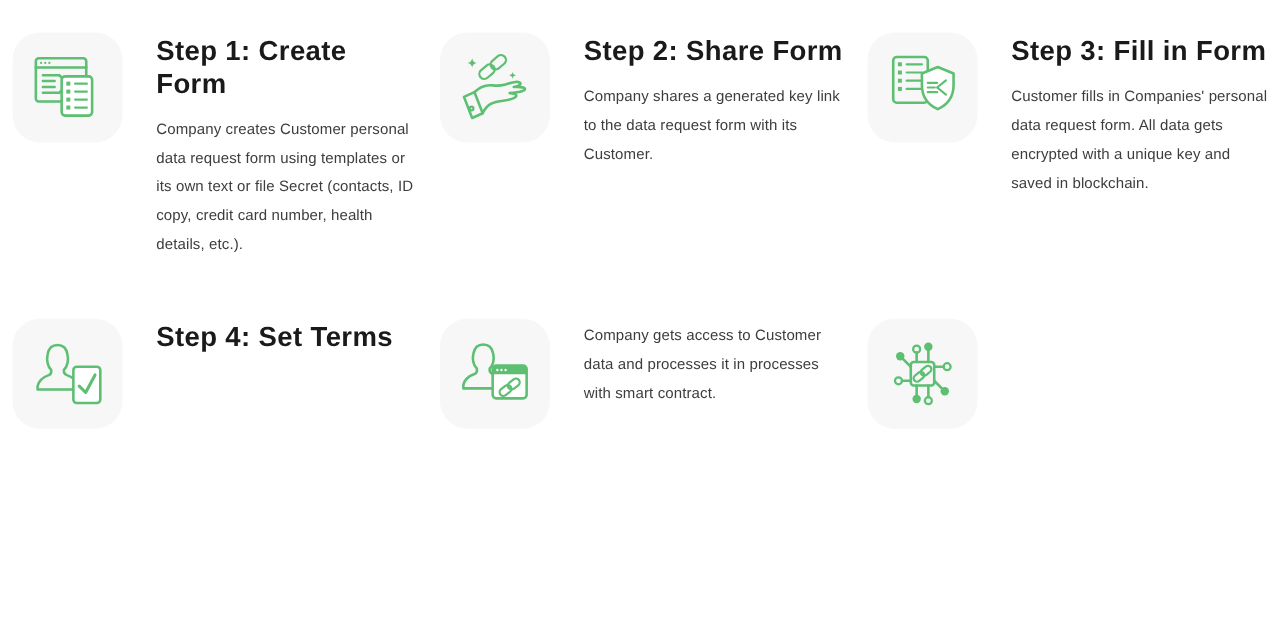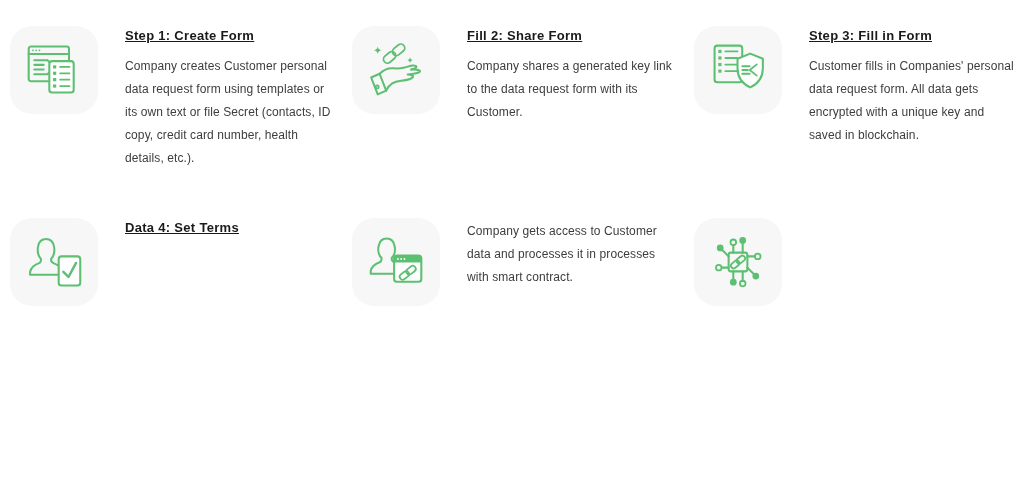--- a/index.html
+++ b/index.html
@@ -25,23 +25,22 @@
   }
   .step{display:flex;gap:27px;align-items:flex-start;}
   .tile{
     flex:0 0 88px;height:88px;border-radius:22px;
     background:var(--tile-bg);
     display:flex;align-items:center;justify-content:center;
   }
   .text{width:208px;padding-top:2px;}
   .text h3{
     margin:0 0 12px 0;
-    font-size:13px;font-weight:700;letter-spacing:.3px;
+    font-size:22px;font-weight:700;letter-spacing:.3px;
     color:var(--heading);
-    text-decoration:underline;
   }
   .text p{
     margin:0;
     font-size:12px;line-height:23px;letter-spacing:.1px;
     color:var(--body);
   }
   .ic{display:block;}
   .ic .s{fill:none;stroke:var(--accent);stroke-width:2.2;stroke-linecap:round;stroke-linejoin:round;}
   .ic .sw{fill:#fff;stroke:var(--accent);stroke-width:2.2;stroke-linejoin:round;}
   .ic .sf{fill:var(--accent);stroke:none;}
@@ -81,21 +80,21 @@
         <g transform="translate(30,14.5) rotate(-40)">
           <rect class="s thin" x="-13.5" y="-4.2" width="14.5" height="8.4" rx="4.2"></rect>
           <rect class="s thin" x="-1" y="-4.2" width="14.5" height="8.4" rx="4.2"></rect>
         </g>
         <path class="s" d="M5.5 40 L14.5 36 L21.5 54 L12.5 58 Z"></path>
         <circle class="s thin" cx="12" cy="50" r="1.6"></circle>
         <path class="s" d="M14.5 36 C19 31.5 24.5 29.5 30 30.2 C34 30.7 37.5 30.3 41 29.4 C44 28.6 46.5 27.6 49.5 27.3 C52.5 27 54.5 27.8 53.5 29.2 C52.8 30.2 50.5 31 48 31.6 C51 31.3 54 31.4 56.5 32.2 C58.3 32.8 57.8 34.3 55.5 35 C52 36.1 48 36.5 44.5 36.8 C48 37.1 51 37.9 50 39.6 C48.8 41.6 43 42.8 37.5 43.5 C30 44.4 25 46.5 21.5 54"></path>
       </svg>
     </div>
     <div class="text">
-      <h3>Fill 2: Share Form</h3>
+      <h3>Step 2: Share Form</h3>
       <p>Company shares a generated key link to the data request form with its Customer.</p>
     </div>
   </section>
 
   <section class="step">
     <div class="tile">
       <svg class="ic" width="60" height="60" viewBox="0 0 64 64">
         <rect class="s" x="7" y="6" width="29.5" height="39" rx="3"></rect>
         <rect class="sf" x="11" y="10.5" width="3.4" height="3.4"></rect>
         <rect class="sf" x="11" y="17.5" width="3.4" height="3.4"></rect>
@@ -114,21 +113,21 @@
 
   <section class="step">
     <div class="tile">
       <svg class="ic" width="60" height="60" viewBox="0 0 64 64">
         <path class="s" d="M18 28.5 C15 26 14 20 15 15.5 C16 10 19.5 7.5 23.5 7.5 C27.5 7.5 31 10 32 15.5 C33 20 32 26 29 28.5 C28.6 30.8 29.2 32.3 31.5 33.2 C36.5 35 40 38 41 42.5 L41 45.5 L6.5 45.5 L6.5 42.5 C7.5 38 11 35 16 33.2 C18.3 32.3 18.4 30.8 18 28.5 Z"></path>
         <rect class="sw" x="37" y="26" width="23" height="31" rx="3"></rect>
         <path class="s" style="stroke-width:2.6" d="M42 42.5 L47.5 48 L55.5 33"></path>
       </svg>
     </div>
     <div class="text">
-      <h3>Data 4: Set Terms</h3>
+      <h3>Step 4: Set Terms</h3>
     </div>
   </section>
 
   <section class="step">
     <div class="tile">
       <svg class="ic" width="60" height="60" viewBox="0 0 64 64">
         <path class="s" d="M16.5 27.5 C13.5 25 12.5 19.5 13.5 15 C14.5 9.5 18 7 22 7 C26 7 29.5 9.5 30.5 15 C31.5 19.5 30.5 25 27.5 27.5 C27.1 29.8 27.7 31.3 30 32.2 C35 34 38.5 37 39.5 41.5 L39.5 44.5 L5 44.5 L5 41.5 C6 37 9.5 34 14.5 32.2 C16.8 31.3 16.9 29.8 16.5 27.5 Z"></path>
         <rect class="sw" x="30" y="25" width="29" height="28" rx="3"></rect>
         <path class="sf" d="M33 25 H56 A3 3 0 0 1 59 28 V32.5 H30 V28 A3 3 0 0 1 33 25 Z"></path>
         <circle cx="34" cy="28.8" r="1" fill="#fff"></circle>

